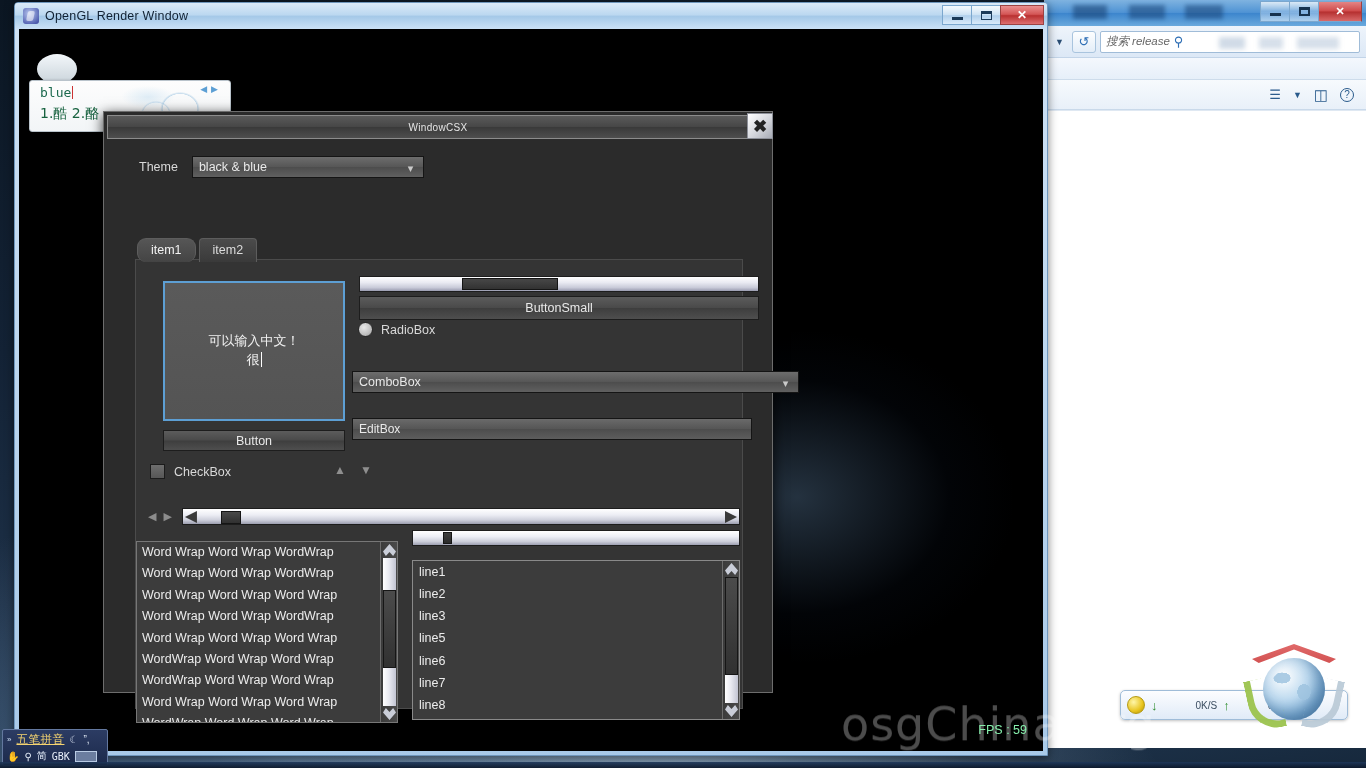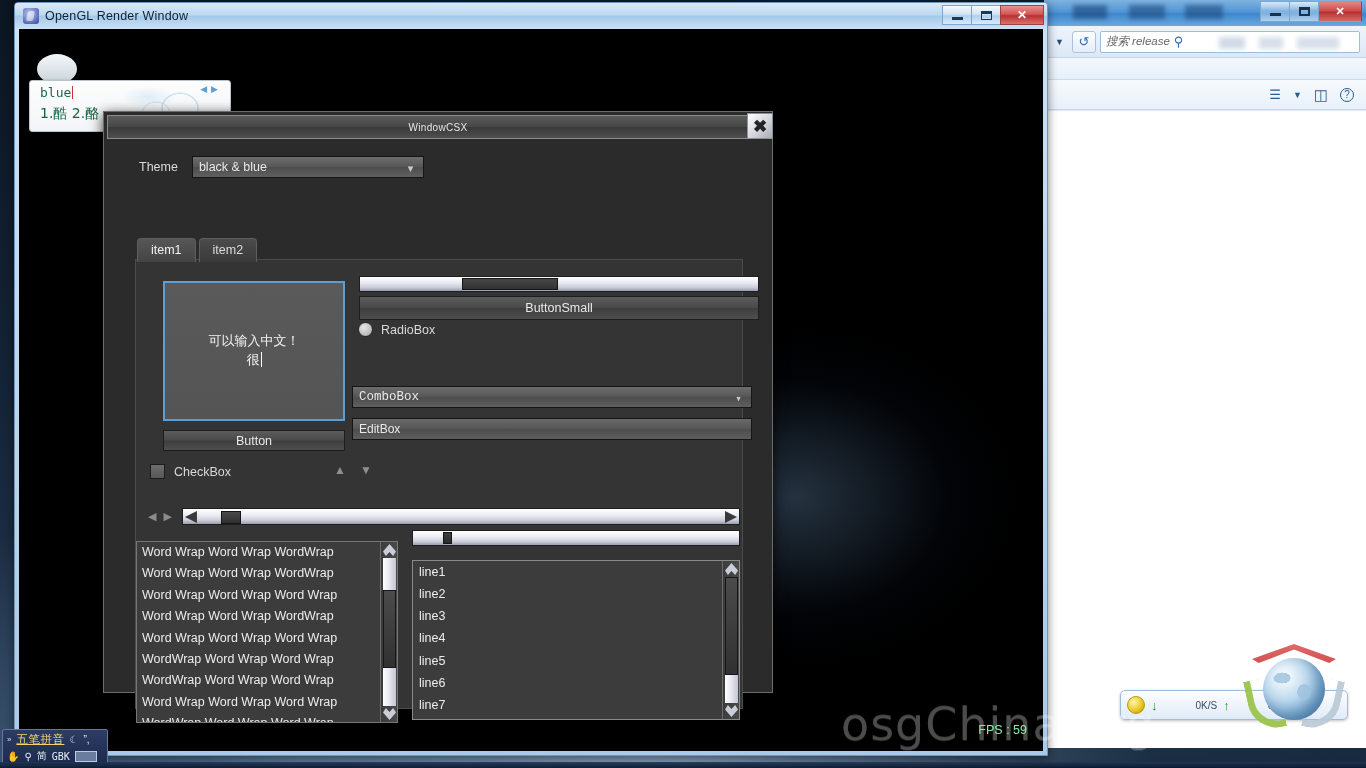--- a/index.html
+++ b/index.html
@@ -244,20 +244,21 @@
 
   .tabs { position:absolute; left:30px; top:96px; display:flex; gap:3px; z-index:3;}
   .tab {
     padding:4px 13px 5px 13px; font-size:12.5px; color:#dcdcdc;
     background:linear-gradient(to bottom,#4b4b4b,#3a3a3a);
     border:1px solid #5d5d5d; border-bottom:none; border-radius:4px 4px 0 0;
   }
   .tab.active{
     background:linear-gradient(to bottom,#565656,#444444);
     color:#f2f2f2;
+    border-radius:9px;
   }
   .tabpanel{
     position:absolute; left:28px; top:117px; width:608px; height:450px;
     background:#343434; border:1px solid #4b4b4b;
   }
 
   .txtarea{
     position:absolute; left:27px; top:21px; width:182px; height:140px;
     background:linear-gradient(to bottom,#5a5a5a,#545454);
     border:2px solid #5d9fd4;
@@ -285,21 +286,21 @@
   .slider-h .knob {
     position:absolute; left:102px; top:1px; width:96px; height:12px;
     background:linear-gradient(to bottom,#474747,#323232);
     border:1px solid #151515;
   }
   .btn-small { position:absolute; left:223px; top:36px; width:400px; height:24px;}
 
   .radiorow{ position:absolute; left:222px; top:62px; display:flex; align-items:center; gap:8px;}
   .radio { width:15px;height:15px;border-radius:50%;background:radial-gradient(circle at 38% 34%,#e9e9e9,#bdbdbd 65%,#8e8e8e); border:1px solid #2a2a2a;}
 
-  .combo2 { position:absolute; left:216px; top:126px; width:400px; height:22px;font-family:Liberation Mono, monospace;}
+  .combo2 { position:absolute; left:216px; top:111px; width:447px; height:22px;}
   .editbox {
     position:absolute; left:216px; top:158px; width:400px; height:22px;
     background:linear-gradient(to bottom,#6a6a6a,#565656 48%,#4d4d4d 52%,#5d5d5d);
     border:1px solid #151515; display:flex; align-items:center; padding:0 6px;
     color:#e9e9e9; font-size:12px;
   }
 
   .scrollrow { position:absolute; left:8px; top:248px; width:596px; display:flex; align-items:center; gap:0;}
   .scroll-arrows{ display:flex; gap:7px; color:#8c8c8c; font-size:11px; margin-right:10px; margin-left:4px;}
   .hscroll {
@@ -549,21 +550,20 @@
 
           <div class="rightcol">
             <div class="slider-h2">
               <div class="knob2"></div>
             </div>
             <div class="listbox">
               <div id="list-items">
                   <div class="listitem">line1</div>
                   <div class="listitem">line2</div>
                   <div class="listitem">line3</div>
-                  <div class="listitem">line4</div>
                   <div class="listitem">line5</div>
                   <div class="listitem">line6</div>
                   <div class="listitem">line7</div>
                   <div class="listitem">line8</div>
                 </div>
               <div class="vscroll">
                 <span class="vs-track"></span>
                 <span class="vs-up"></span>
                 <span class="vs-thumb" style="top:16px;height:98px"></span>
                 <span class="vs-dn"></span>

